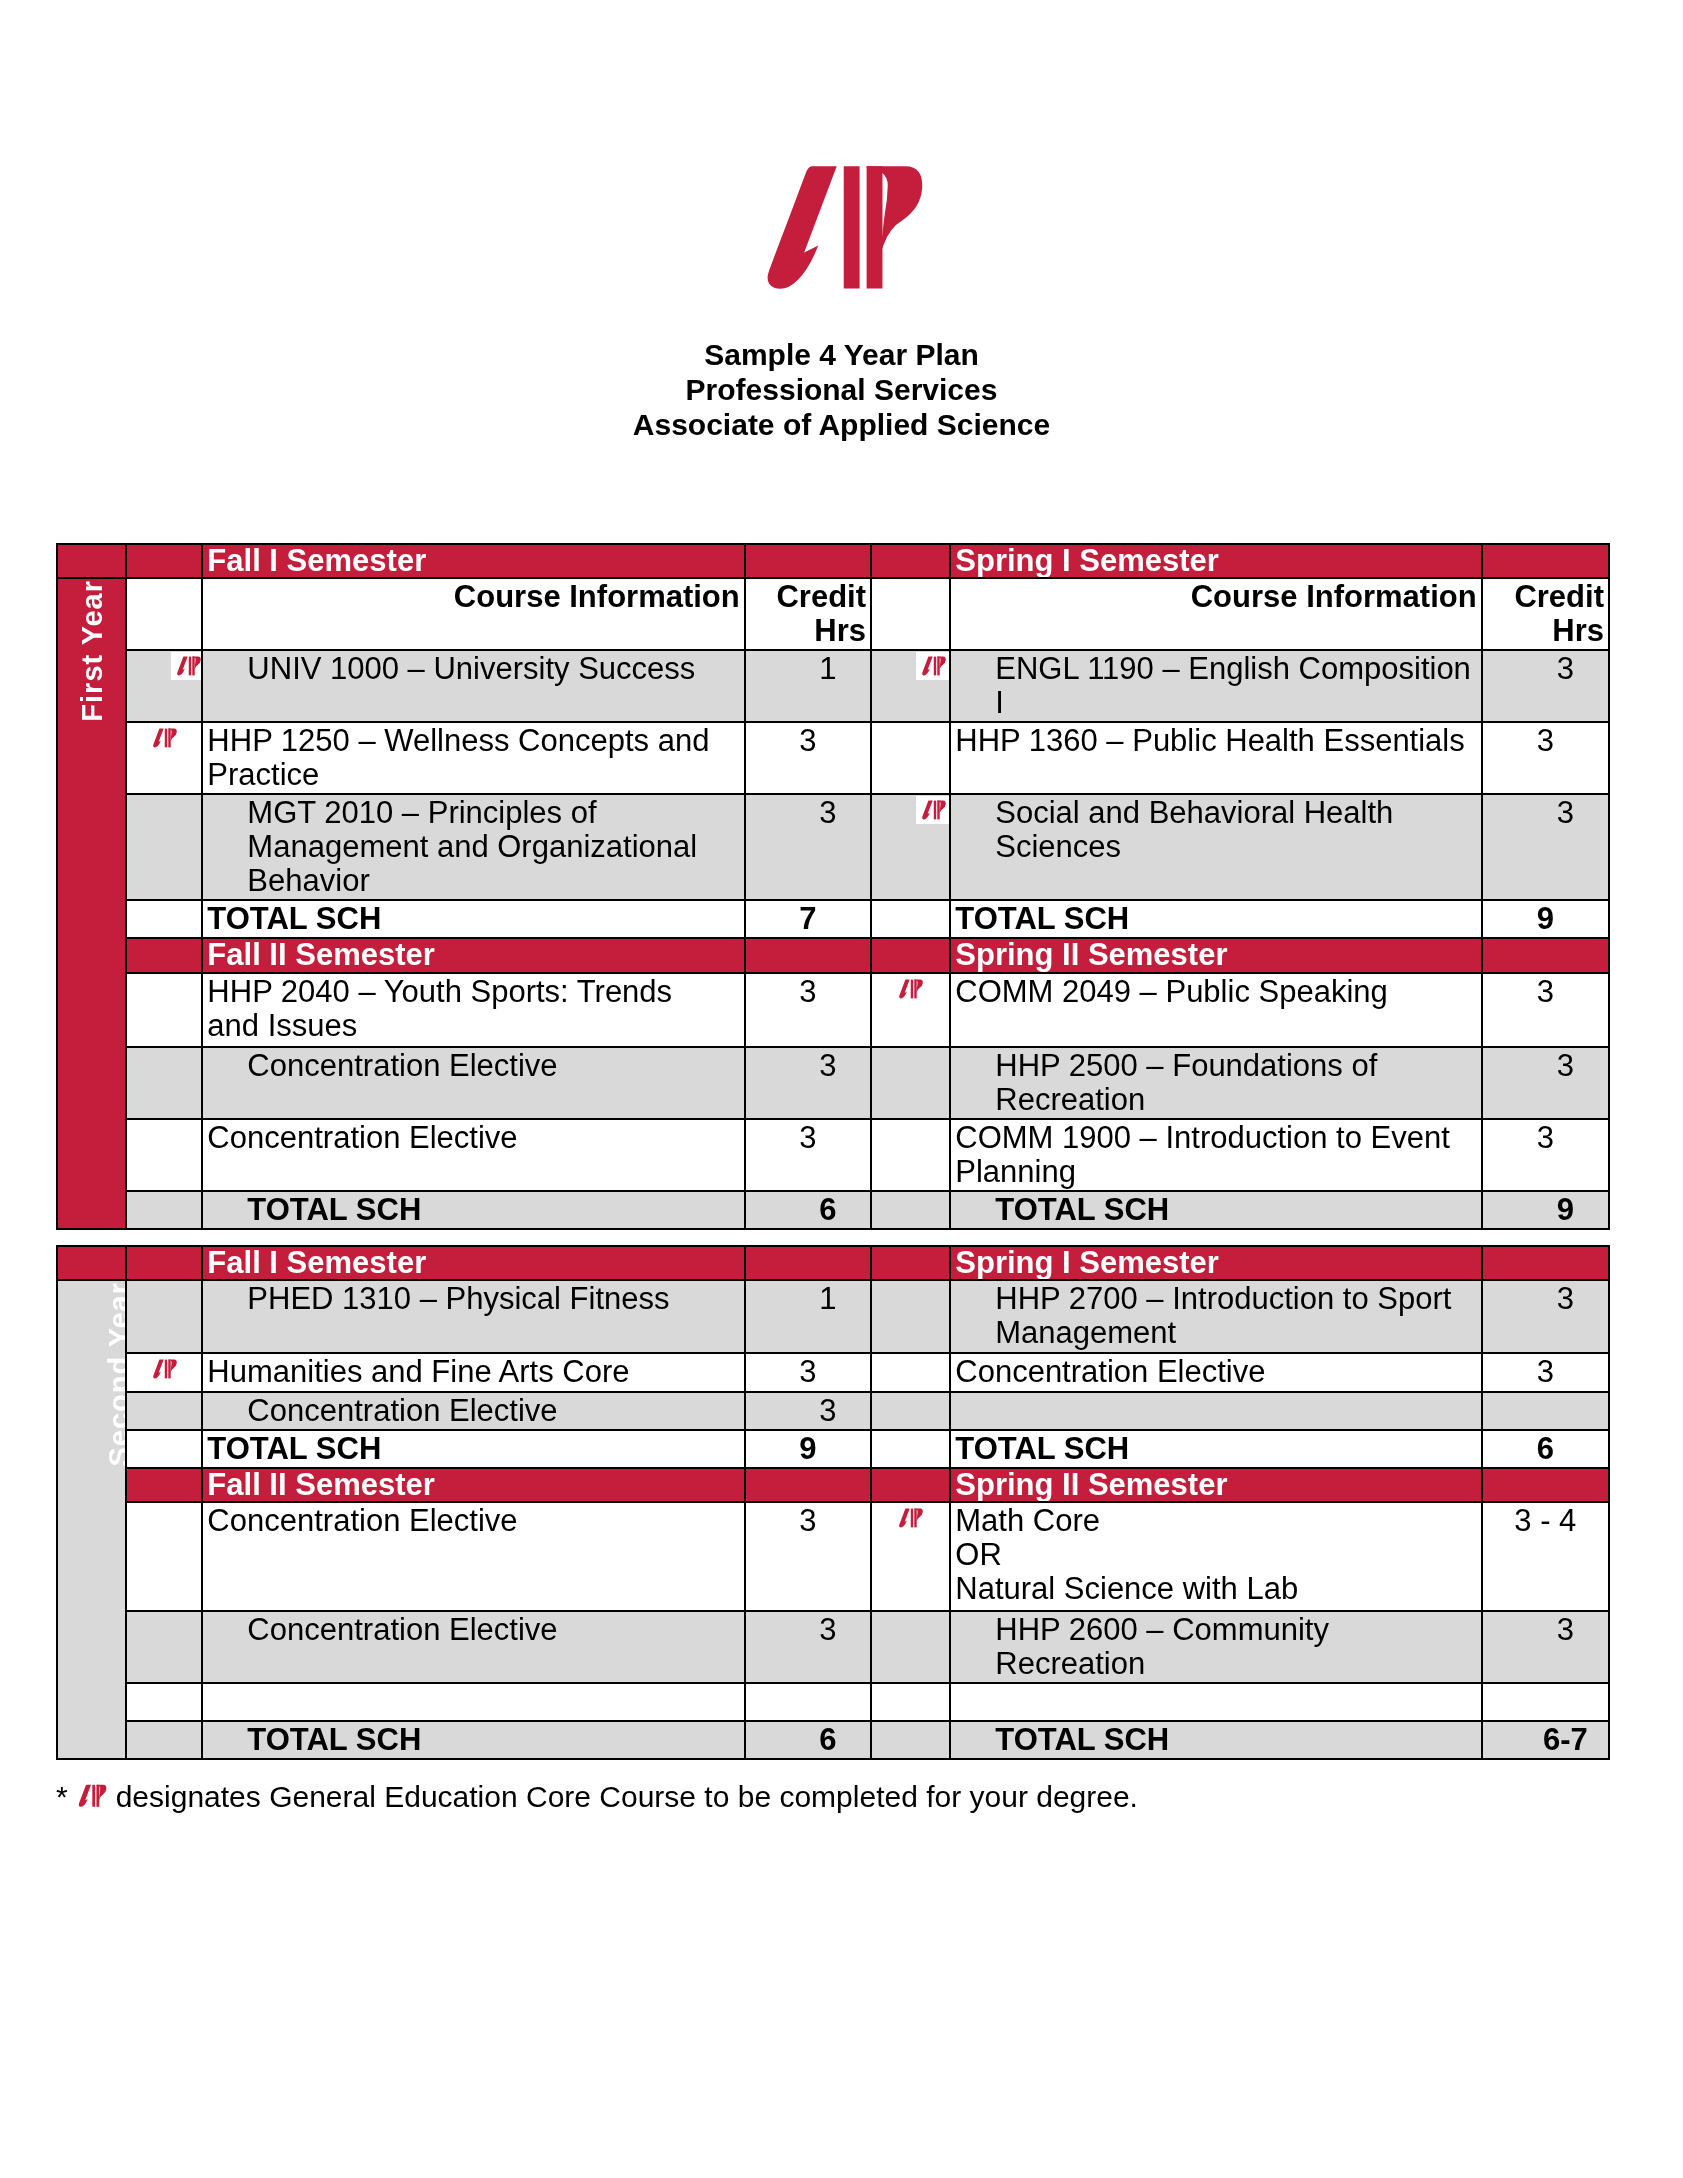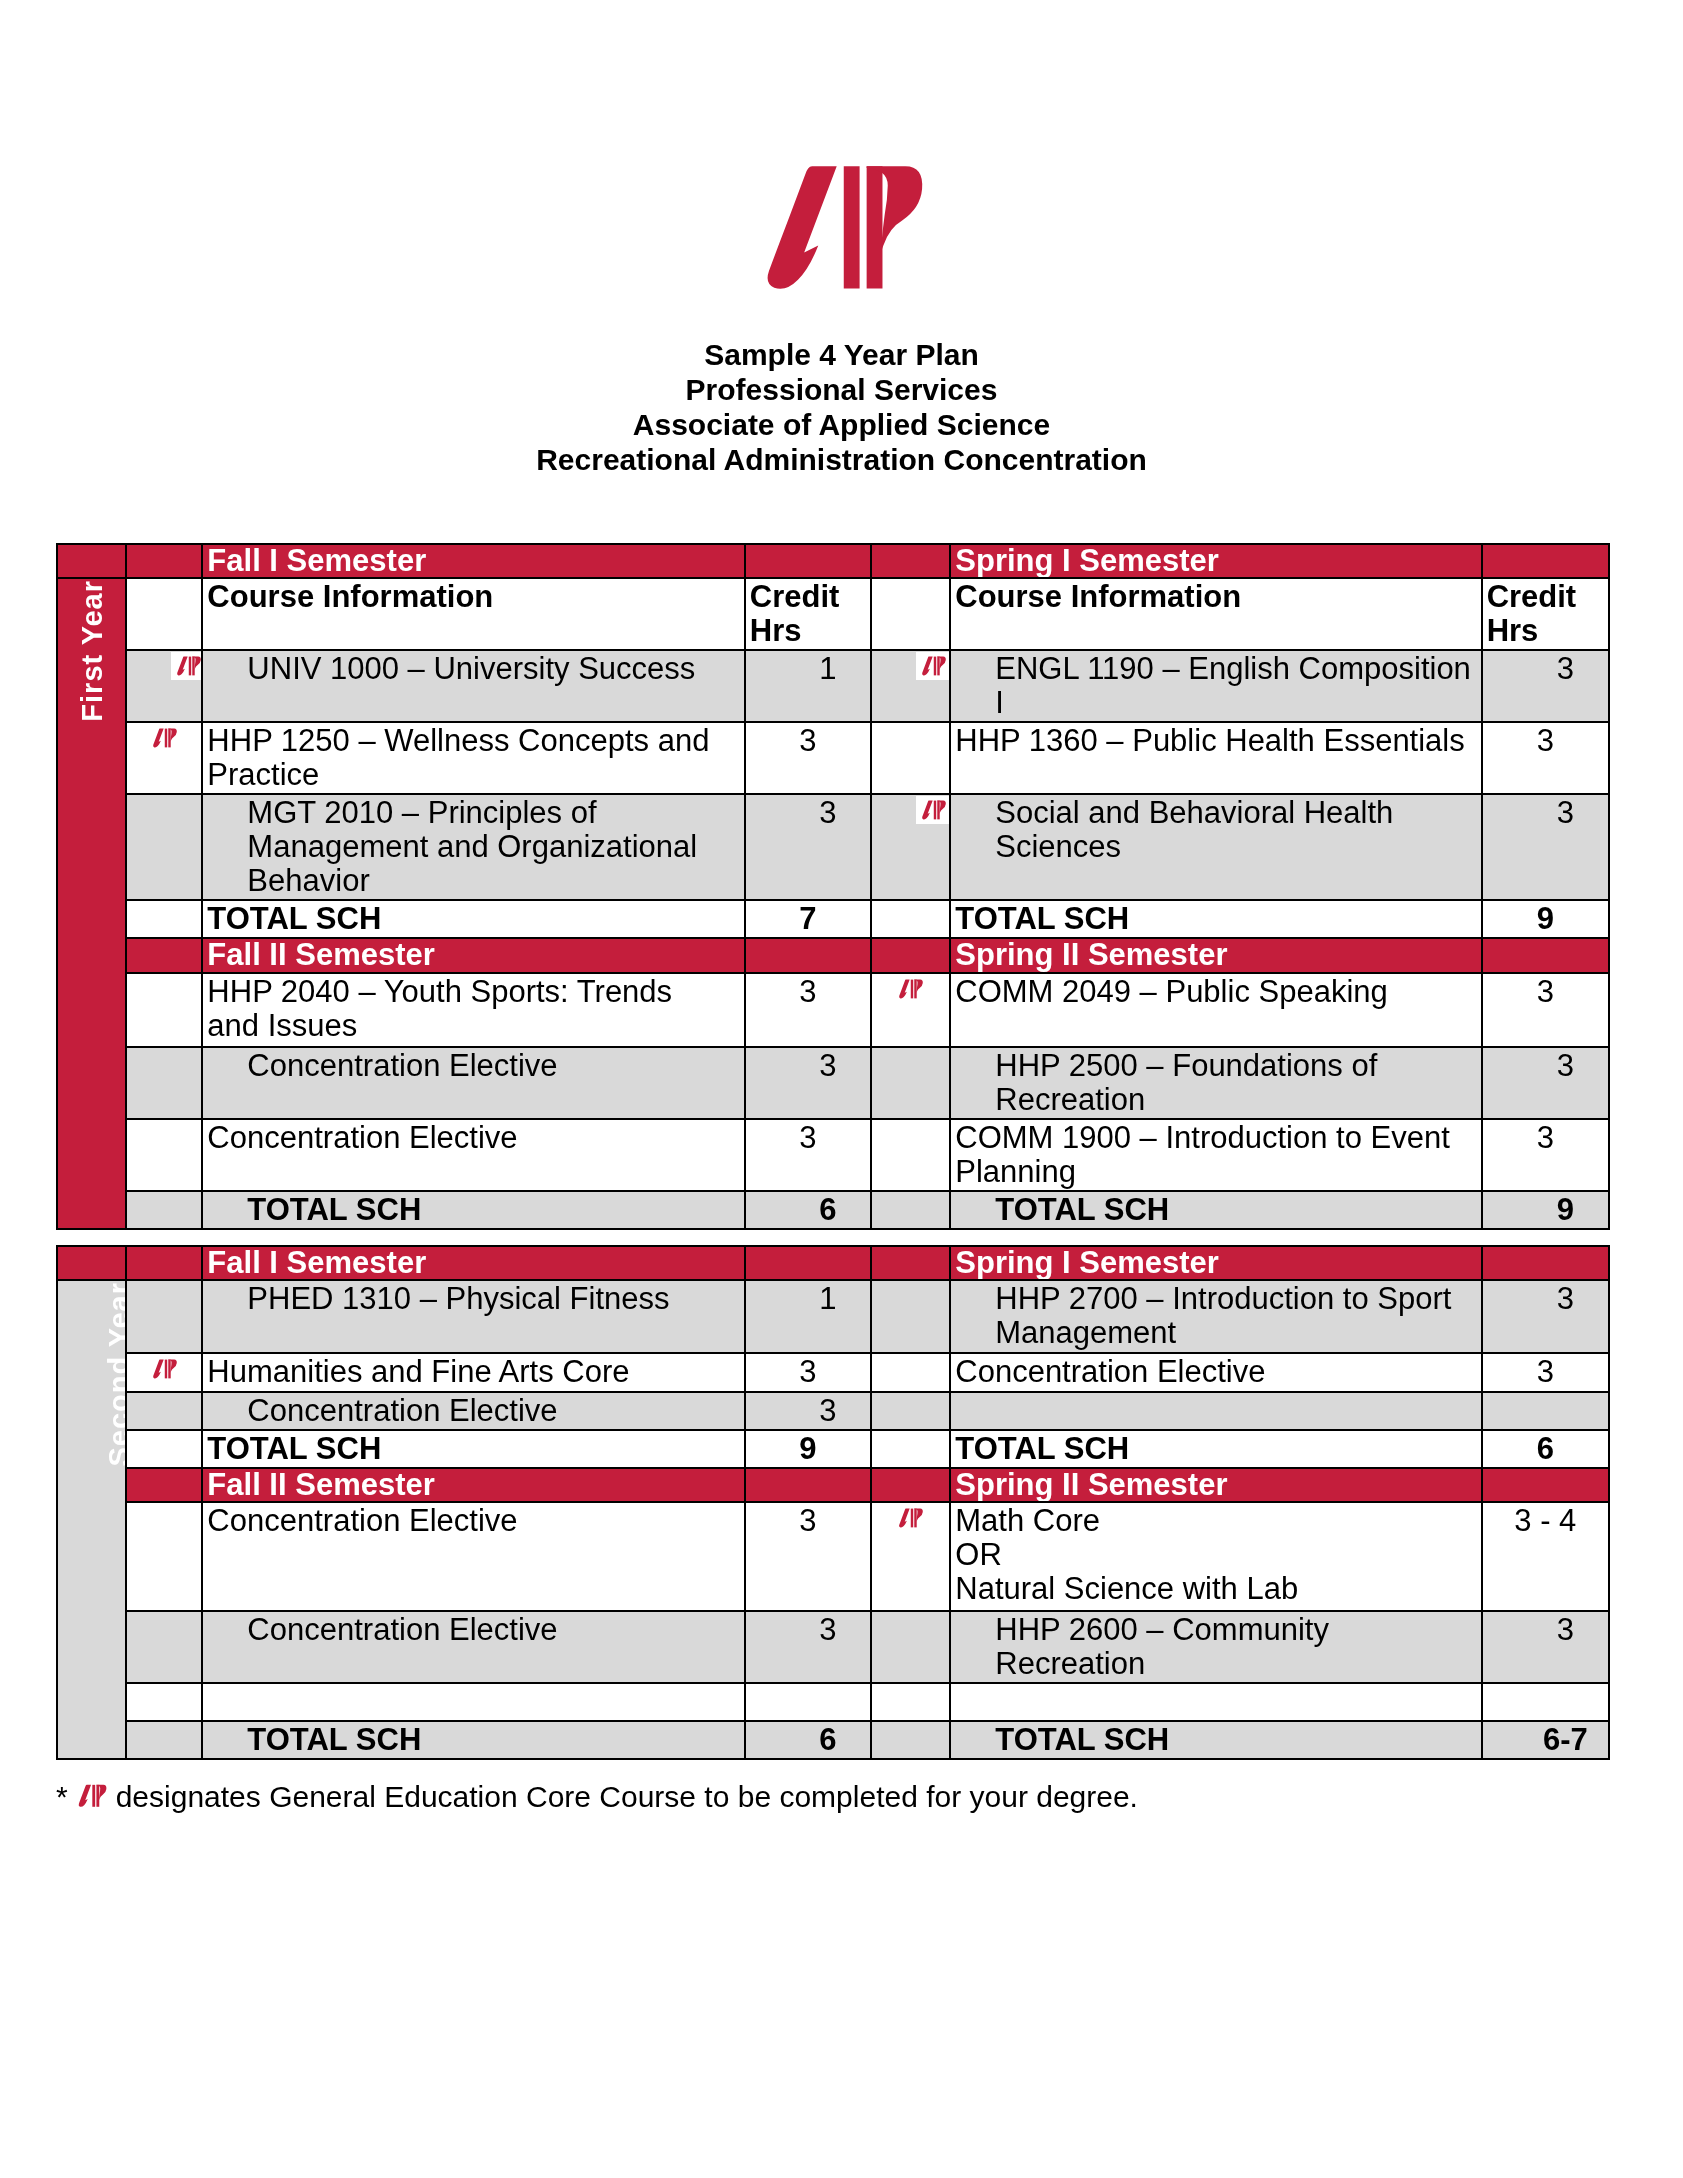--- a/index.html
+++ b/index.html
@@ -16,21 +16,21 @@
 
   
   table.plan{position:absolute;left:56px;border-collapse:collapse;table-layout:fixed;width:1554px;
              font-size:31px;line-height:34px;}
   table.plan td{border:2px solid #000;vertical-align:top;padding:1px 4px;overflow:hidden;}
   td.red{background:#C41E3C;color:#fff;font-weight:bold;}
   td.sem{padding-left:12px;line-height:30px;}
   tr.redrow td{line-height:30px;}
   tr.grayrow td{background:#D9D9D9;padding-left:44px;}
   td.course{text-align:left;padding-left:9px;padding-right:4px;white-space:pre-line;}
-  td.hdr{font-weight:bold;text-align:left;padding-left:9px;}
+  td.hdr{font-weight:bold;text-align:right;padding-left:9px;}
   td.num{text-align:center;}
   td.iconcell{text-align:center;padding:3px 0 0 0;}
   .apbox{display:inline-block;background:#fff;padding:2px 4px 0 4px;line-height:0;}
   .ap-s{width:27px;height:26px;display:inline-block;}
   td.total-label{font-weight:bold;text-align:left;padding-right:10px;}
   td.total-num{font-weight:bold;text-align:center;}
   td.strip{background:#C41E3C;text-align:center;vertical-align:middle;padding:0;}
   .vlabel{writing-mode:vertical-rl;transform:rotate(180deg);display:inline-block;
           color:#fff;font-weight:bold;font-size:29px;letter-spacing:1px;white-space:nowrap;}
 
@@ -59,21 +59,20 @@
   <div class="logo-wrap">
     <svg viewBox="0 0 200 190">
         <use href="#ap-mark"></use>
       </svg>
   </div>
 
   <div class="titles">
     <div>Sample 4 Year Plan</div>
     <div>Professional Services</div>
     <div>Associate of Applied Science</div>
-    <div>Recreational Administration Concentration</div>
   </div>
 
   <table class="plan" style="top:543px">
     <colgroup>
       <col style="width:69px">
         <col style="width:76px">
         <col style="width:541px">
         <col style="width:126px">
       <col style="width:79px">
         <col style="width:530px">

